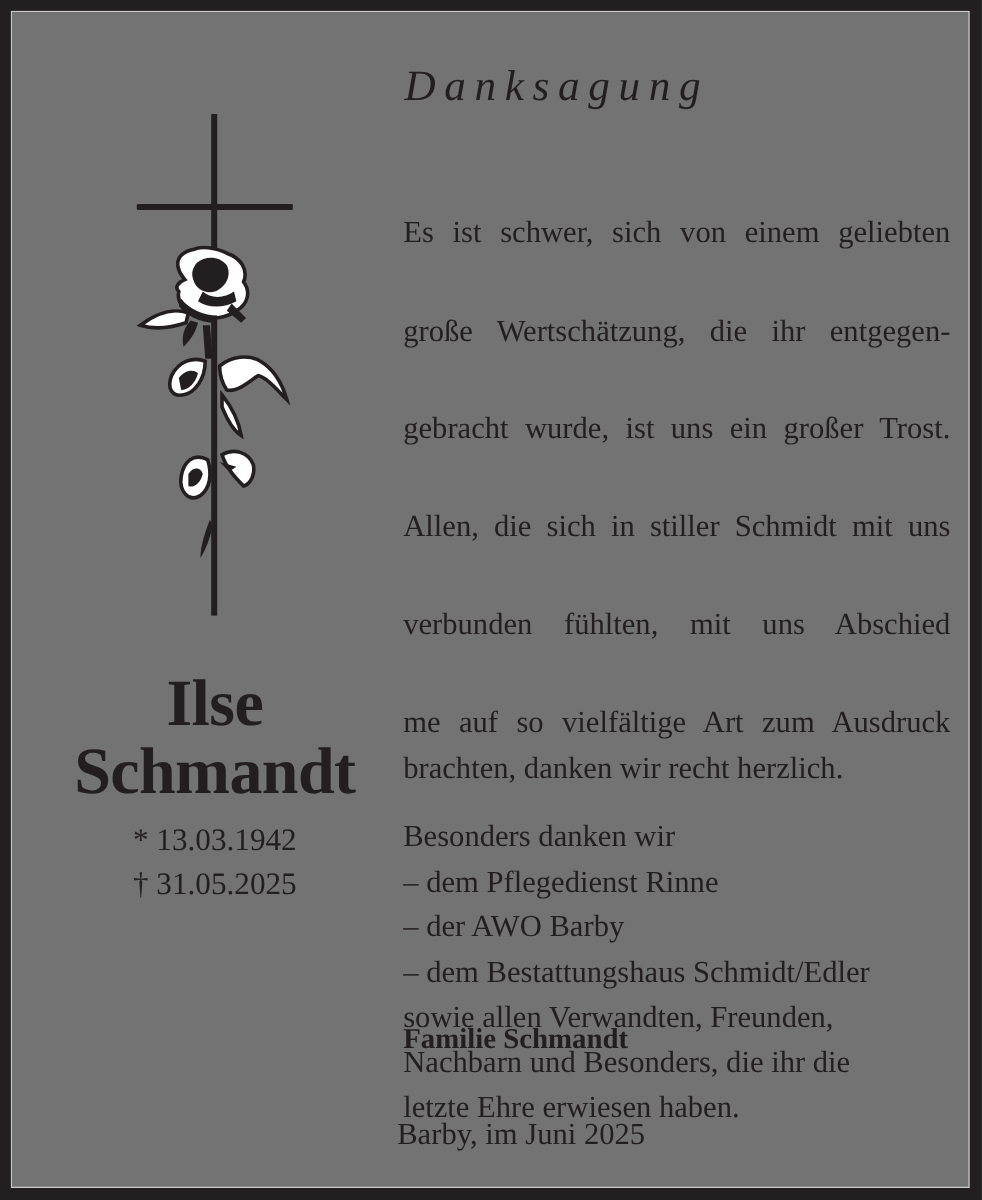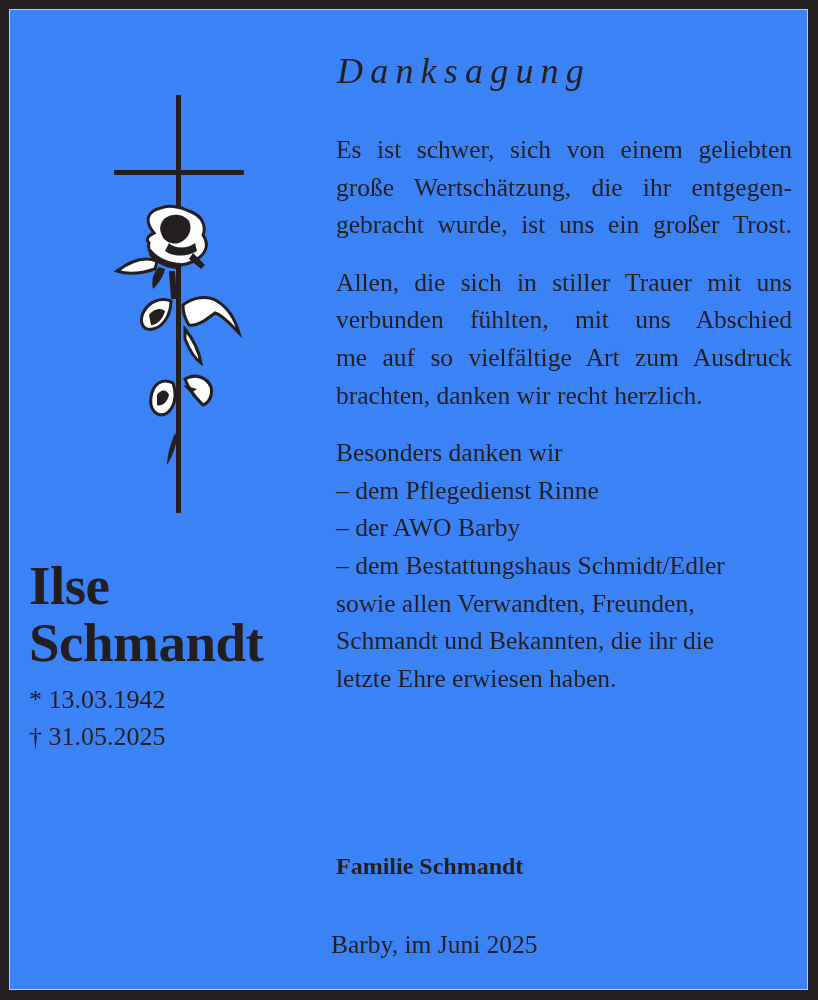--- a/index.html
+++ b/index.html
@@ -14,21 +14,21 @@
       overflow: hidden;
       font-family: "Liberation Serif", serif;
       color: #231f20;
     }
     .frame {
       position: absolute;
       left: 9px;
       top: 9px;
       width: 799px;
       height: 981px;
-      background: #3b82f6;
+      background: #737373;
       box-shadow: inset 0 0 0 1px #c9c9c9;
     }
     .heading {
       position: absolute;
       left: 328px;
       top: 40px;
       font-family: "Liberation Serif", serif;
       font-style: italic;
       font-size: 36px;
       letter-spacing: 7.2px;
@@ -40,21 +40,21 @@
       left: 100px;
       top: 84px;
       width: 140px;
       height: 422px;
     }
     .name-block {
       position: absolute;
       left: 20px;
       top: 548px;
       width: 300px;
-      text-align: left;
+      text-align: center;
     }
     .name-line {
       font-family: "Liberation Serif", serif;
       font-weight: bold;
       font-size: 55px;
       line-height: 57px;
       white-space: nowrap;
       letter-spacing: -0.5px;
     }
     .dates {
@@ -74,20 +74,21 @@
       line-height: 37.6px;
     }
     .para {
       margin: 0 0 20px 0;
     }
     .jline {
       display: block;
       white-space: nowrap;
       text-align: justify;
       text-align-last: justify;
+      margin-top: 44px;
     }
     .lline {
       display: block;
       white-space: nowrap;
     }
     .signature {
       position: absolute;
       left: 327px;
       top: 842px;
       font-weight: bold;
@@ -155,32 +156,32 @@
     </div>
   </div>
 
   <div class="text-col">
     <div class="para">
       <span class="jline">Es ist schwer, sich von einem geliebten</span>
       <span class="jline">große Wertschätzung, die ihr entgegen-</span>
       <span class="jline">gebracht wurde, ist uns ein großer Trost.</span>
     </div>
     <div class="para">
-      <span class="jline">Allen, die sich in stiller Trauer mit uns</span>
+      <span class="jline">Allen, die sich in stiller Schmidt mit uns</span>
       <span class="jline">verbunden fühlten, mit uns Abschied</span>
       <span class="jline">me auf so vielfältige Art zum Ausdruck</span>
       <span class="lline">brachten, danken wir recht herzlich.</span>
     </div>
     <div class="para">
       <span class="lline">Besonders danken wir</span>
       <span class="lline">– dem Pflegedienst Rinne</span>
       <span class="lline">– der AWO Barby</span>
       <span class="lline">– dem Bestattungshaus Schmidt/Edler</span>
       <span class="lline">sowie allen Verwandten, Freunden,</span>
-      <span class="lline">Schmandt und Bekannten, die ihr die</span>
+      <span class="lline">Nachbarn und Besonders, die ihr die</span>
       <span class="lline">letzte Ehre erwiesen haben.</span>
     </div>
   </div>
 
   <div class="signature">Familie Schmandt</div>
   <div class="place-date">Barby, im Juni 2025</div>
 
 </div>
 
 </body></html>

